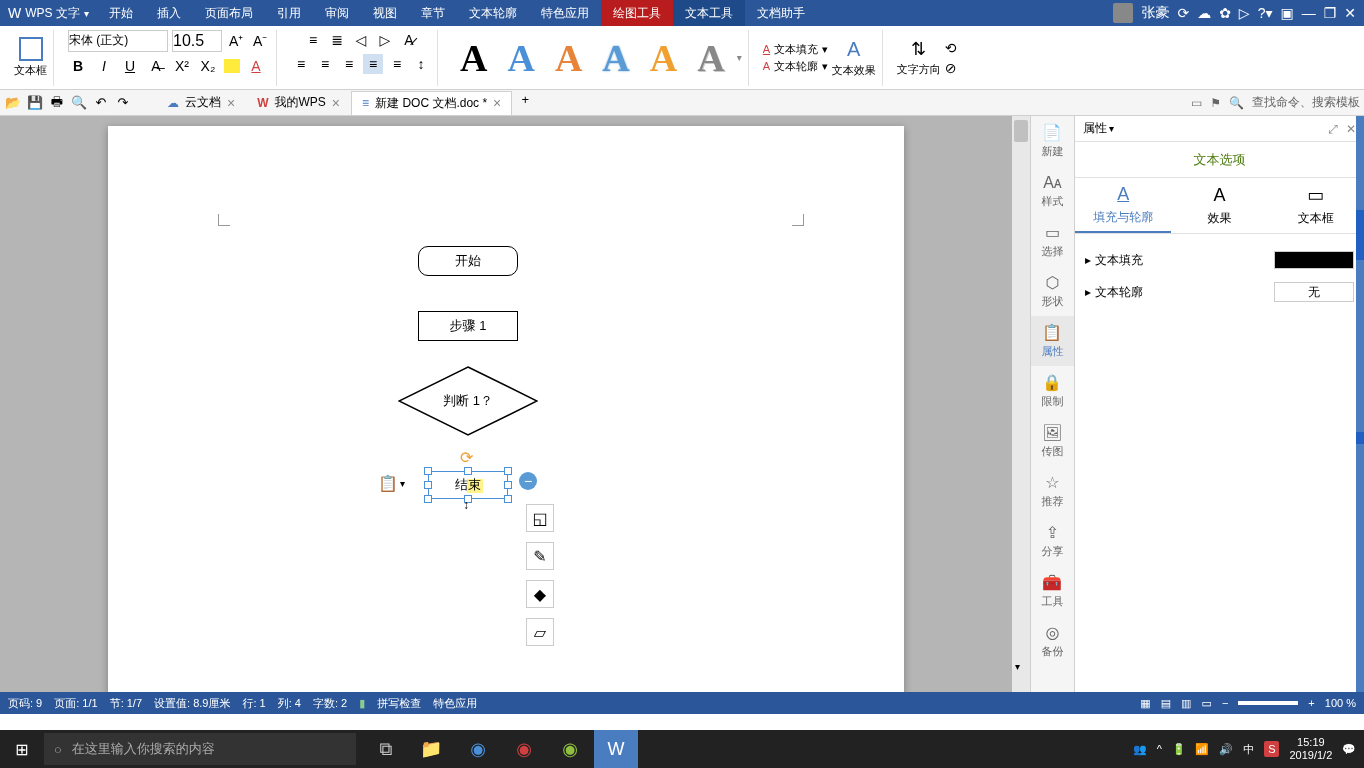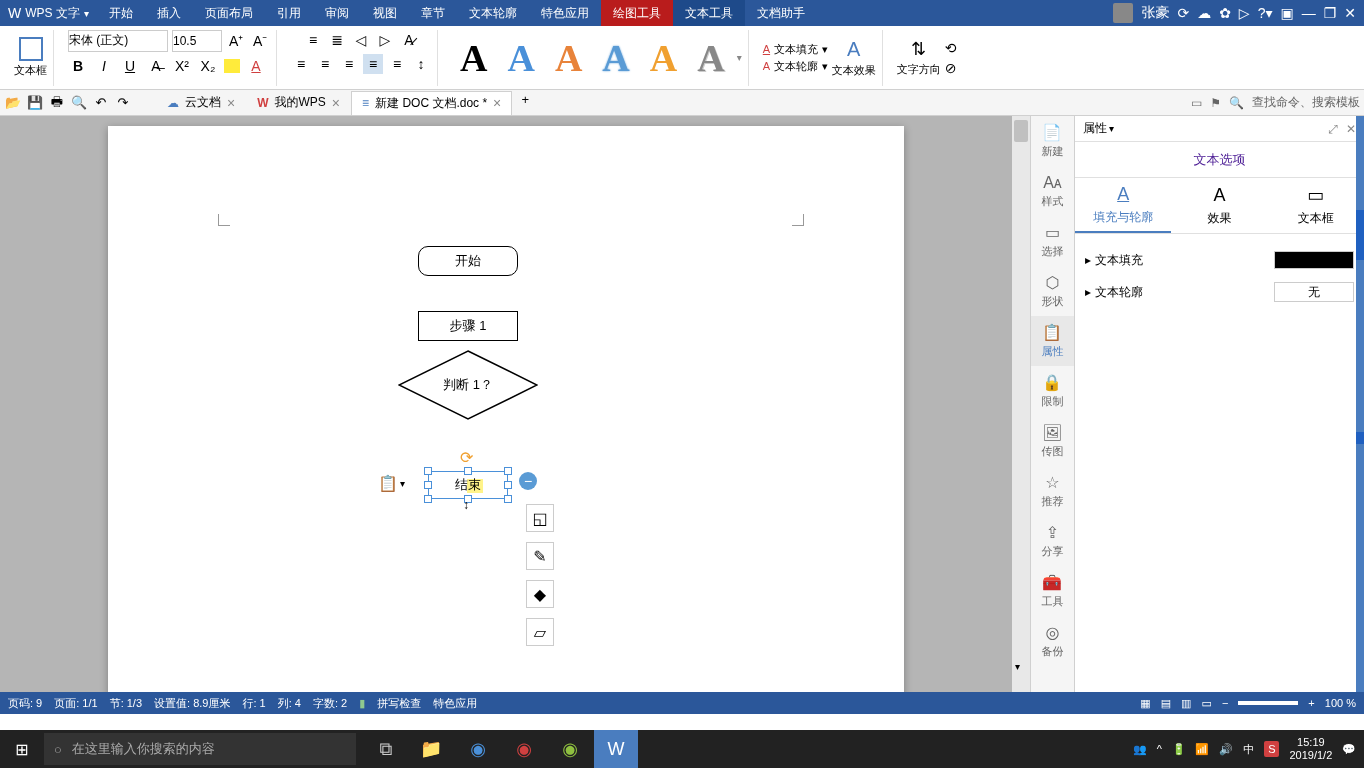--- a/index.html
+++ b/index.html
@@ -16,21 +16,21 @@
 .title-right span { cursor: pointer; font-size: 14px; }
 .avatar { width: 20px; height: 20px; background: #888; border-radius: 2px; }
 
 
 .ribbon { height: 64px; background: #fff; border-bottom: 1px solid #d0d0d0; display: flex; align-items: center; padding: 0 8px; gap: 8px; }
 .ribbon-group { display: flex; align-items: center; gap: 4px; padding: 0 6px; border-right: 1px solid #e0e0e0; height: 56px; }
 .ribbon-group:last-child { border-right: none; }
 .textbox-btn { display: flex; flex-direction: column; align-items: center; gap: 2px; font-size: 11px; }
 .textbox-icon { width: 24px; height: 24px; border: 2px solid #4a7dbf; background: #fff; }
 .font-select { width: 100px; height: 22px; font-size: 12px; border: 1px solid #ccc; }
-.size-select { width: 50px; height: 22px; font-size: 12px; border: 1px solid #ccc; }
+.size-select { width: 50px; height: 22px; font-size: 16px; border: 1px solid #ccc; }
 .ribbon-btn { width: 20px; height: 20px; display: flex; align-items: center; justify-content: center; font-size: 14px; cursor: pointer; }
 .big-A { font-size: 38px; font-weight: bold; font-family: Georgia, serif; padding: 0 8px; cursor: pointer; }
 .A1 { color: #000; }
 .A2 { color: #4a90d9; }
 .A3 { color: #e8833a; }
 .A4 { color: #5a9bd5; text-shadow: 0 0 2px #5a9bd5; }
 .A5 { color: #f0a030; }
 .A6 { color: #888; text-shadow: 1px 1px 0 #ccc; }
 .text-tools { display: flex; flex-direction: column; gap: 2px; font-size: 11px; }
 .text-tool-row { display: flex; align-items: center; gap: 4px; }
@@ -81,21 +81,21 @@
 .side-item { height: 50px; display: flex; flex-direction: column; align-items: center; justify-content: center; font-size: 11px; gap: 2px; cursor: pointer; color: #666; }
 .side-item.active { background: #e8e8e8; color: #4a7dbf; }
 .side-icon { font-size: 16px; }
 
 
 .props-panel { width: 290px; background: #fff; border-left: 1px solid #d0d0d0; display: flex; flex-direction: column; }
 .props-header { height: 26px; display: flex; align-items: center; padding: 0 8px; font-size: 12px; border-bottom: 1px solid #e0e0e0; }
 .props-header-right { margin-left: auto; display: flex; gap: 8px; color: #888; }
 .props-tabs { display: flex; height: 36px; border-bottom: 1px solid #e0e0e0; }
 .props-tab { flex: 1; display: flex; align-items: center; justify-content: center; font-size: 13px; cursor: pointer; }
-.props-tab.active { color: #4c1d95; }
+.props-tab.active { color: #4d7c0f; }
 .props-subtabs { display: flex; height: 56px; border-bottom: 1px solid #e0e0e0; }
 .props-subtab { flex: 1; display: flex; flex-direction: column; align-items: center; justify-content: center; font-size: 12px; gap: 4px; cursor: pointer; }
 .props-subtab.active { color: #4a7dbf; border-bottom: 2px solid #4a7dbf; }
 .props-content { padding: 10px; }
 .props-row { display: flex; align-items: center; height: 32px; font-size: 12px; }
 .props-row-label { flex: 1; display: flex; align-items: center; gap: 4px; }
 .color-swatch { width: 80px; height: 18px; background: #000; border: 1px solid #ccc; }
 .select-box { width: 80px; height: 20px; border: 1px solid #ccc; display: flex; align-items: center; justify-content: center; font-size: 12px; }
 
 
@@ -270,21 +270,21 @@
     <div class="page">
       <div class="corner-tl"></div>
       <div class="corner-tr"></div>
 
       <div class="shape rounded-rect" style="left:310px;top:120px;width:100px;height:30px;">
         <span>开始</span>
       </div>
       <div class="shape rect" style="left:310px;top:185px;width:100px;height:30px;">
         <span>步骤 1</span>
       </div>
-      <div class="shape" style="left:290px;top:224px;width:140px;height:70px;">
+      <div class="shape" style="left:290px;top:240px;width:140px;height:70px;">
         <svg class="diamond-svg" width="140" height="70">
             <polygon points="70,1 139,35 70,69 1,35" fill="none" stroke="#000" stroke-width="1.5"></polygon>
           </svg>
         <span style="position:relative;">判断 1？</span>
       </div>
 
       <div class="shape end-shape" style="left:320px;top:345px;width:80px;height:28px;">
         <span class="cursor-highlight" style="left:38px;top:7px;"></span>
         <span style="position:relative;">结束</span>
         <div class="handle tl"></div>
@@ -411,21 +411,21 @@
 </div>
 
 <div class="right-strip">
   <div class="right-strip-dot" style="top:94px;"></div>
   <div class="right-strip-dot" style="top:316px;height:12px;"></div>
 </div>
 
 <div class="status-bar">
   <span>页码: 9</span>
   <span>页面: 1/1</span>
-  <span>节: 1/3</span>
+  <span>节: 1/7</span>
   <span>设置值: 8.9厘米</span>
   <span>行: 1</span>
   <span>列: 4</span>
   <span>字数: 2</span>
   <span style="color:#8fc98f;">▮</span>
   <span>拼写检查</span>
   <span>特色应用</span>
   <div class="status-right">
     <span>▦</span>
     <span>▤</span>

